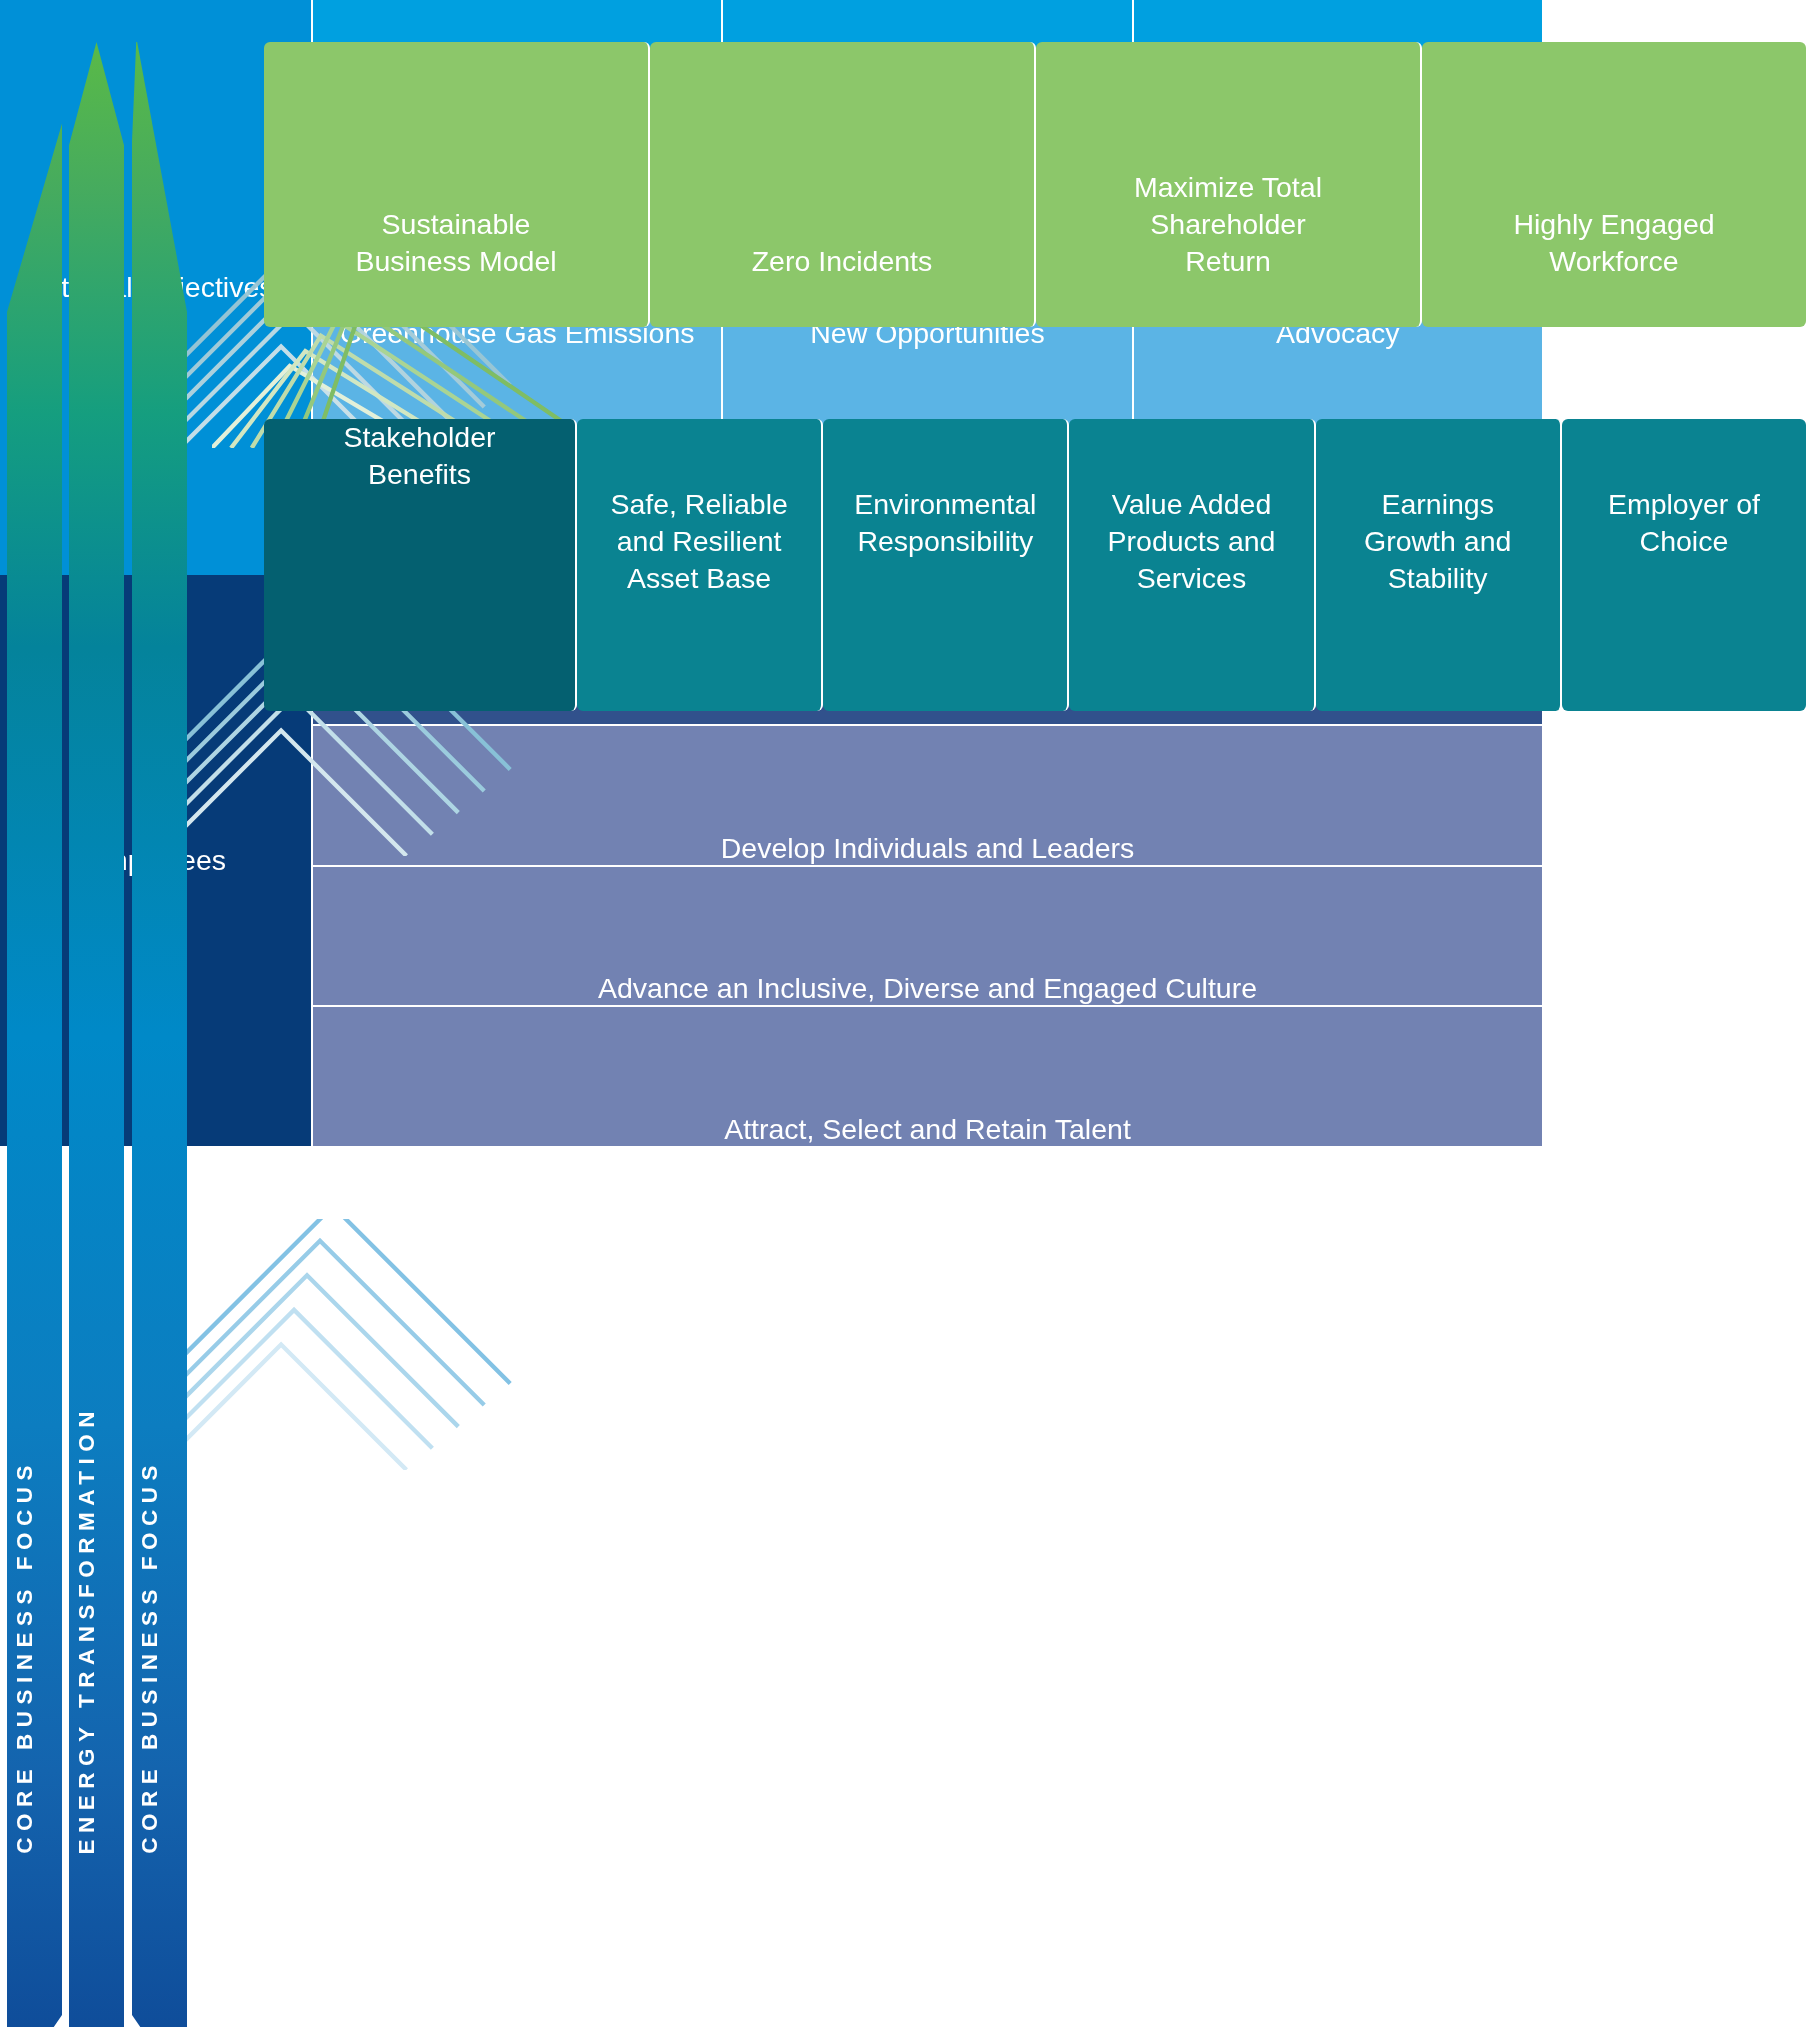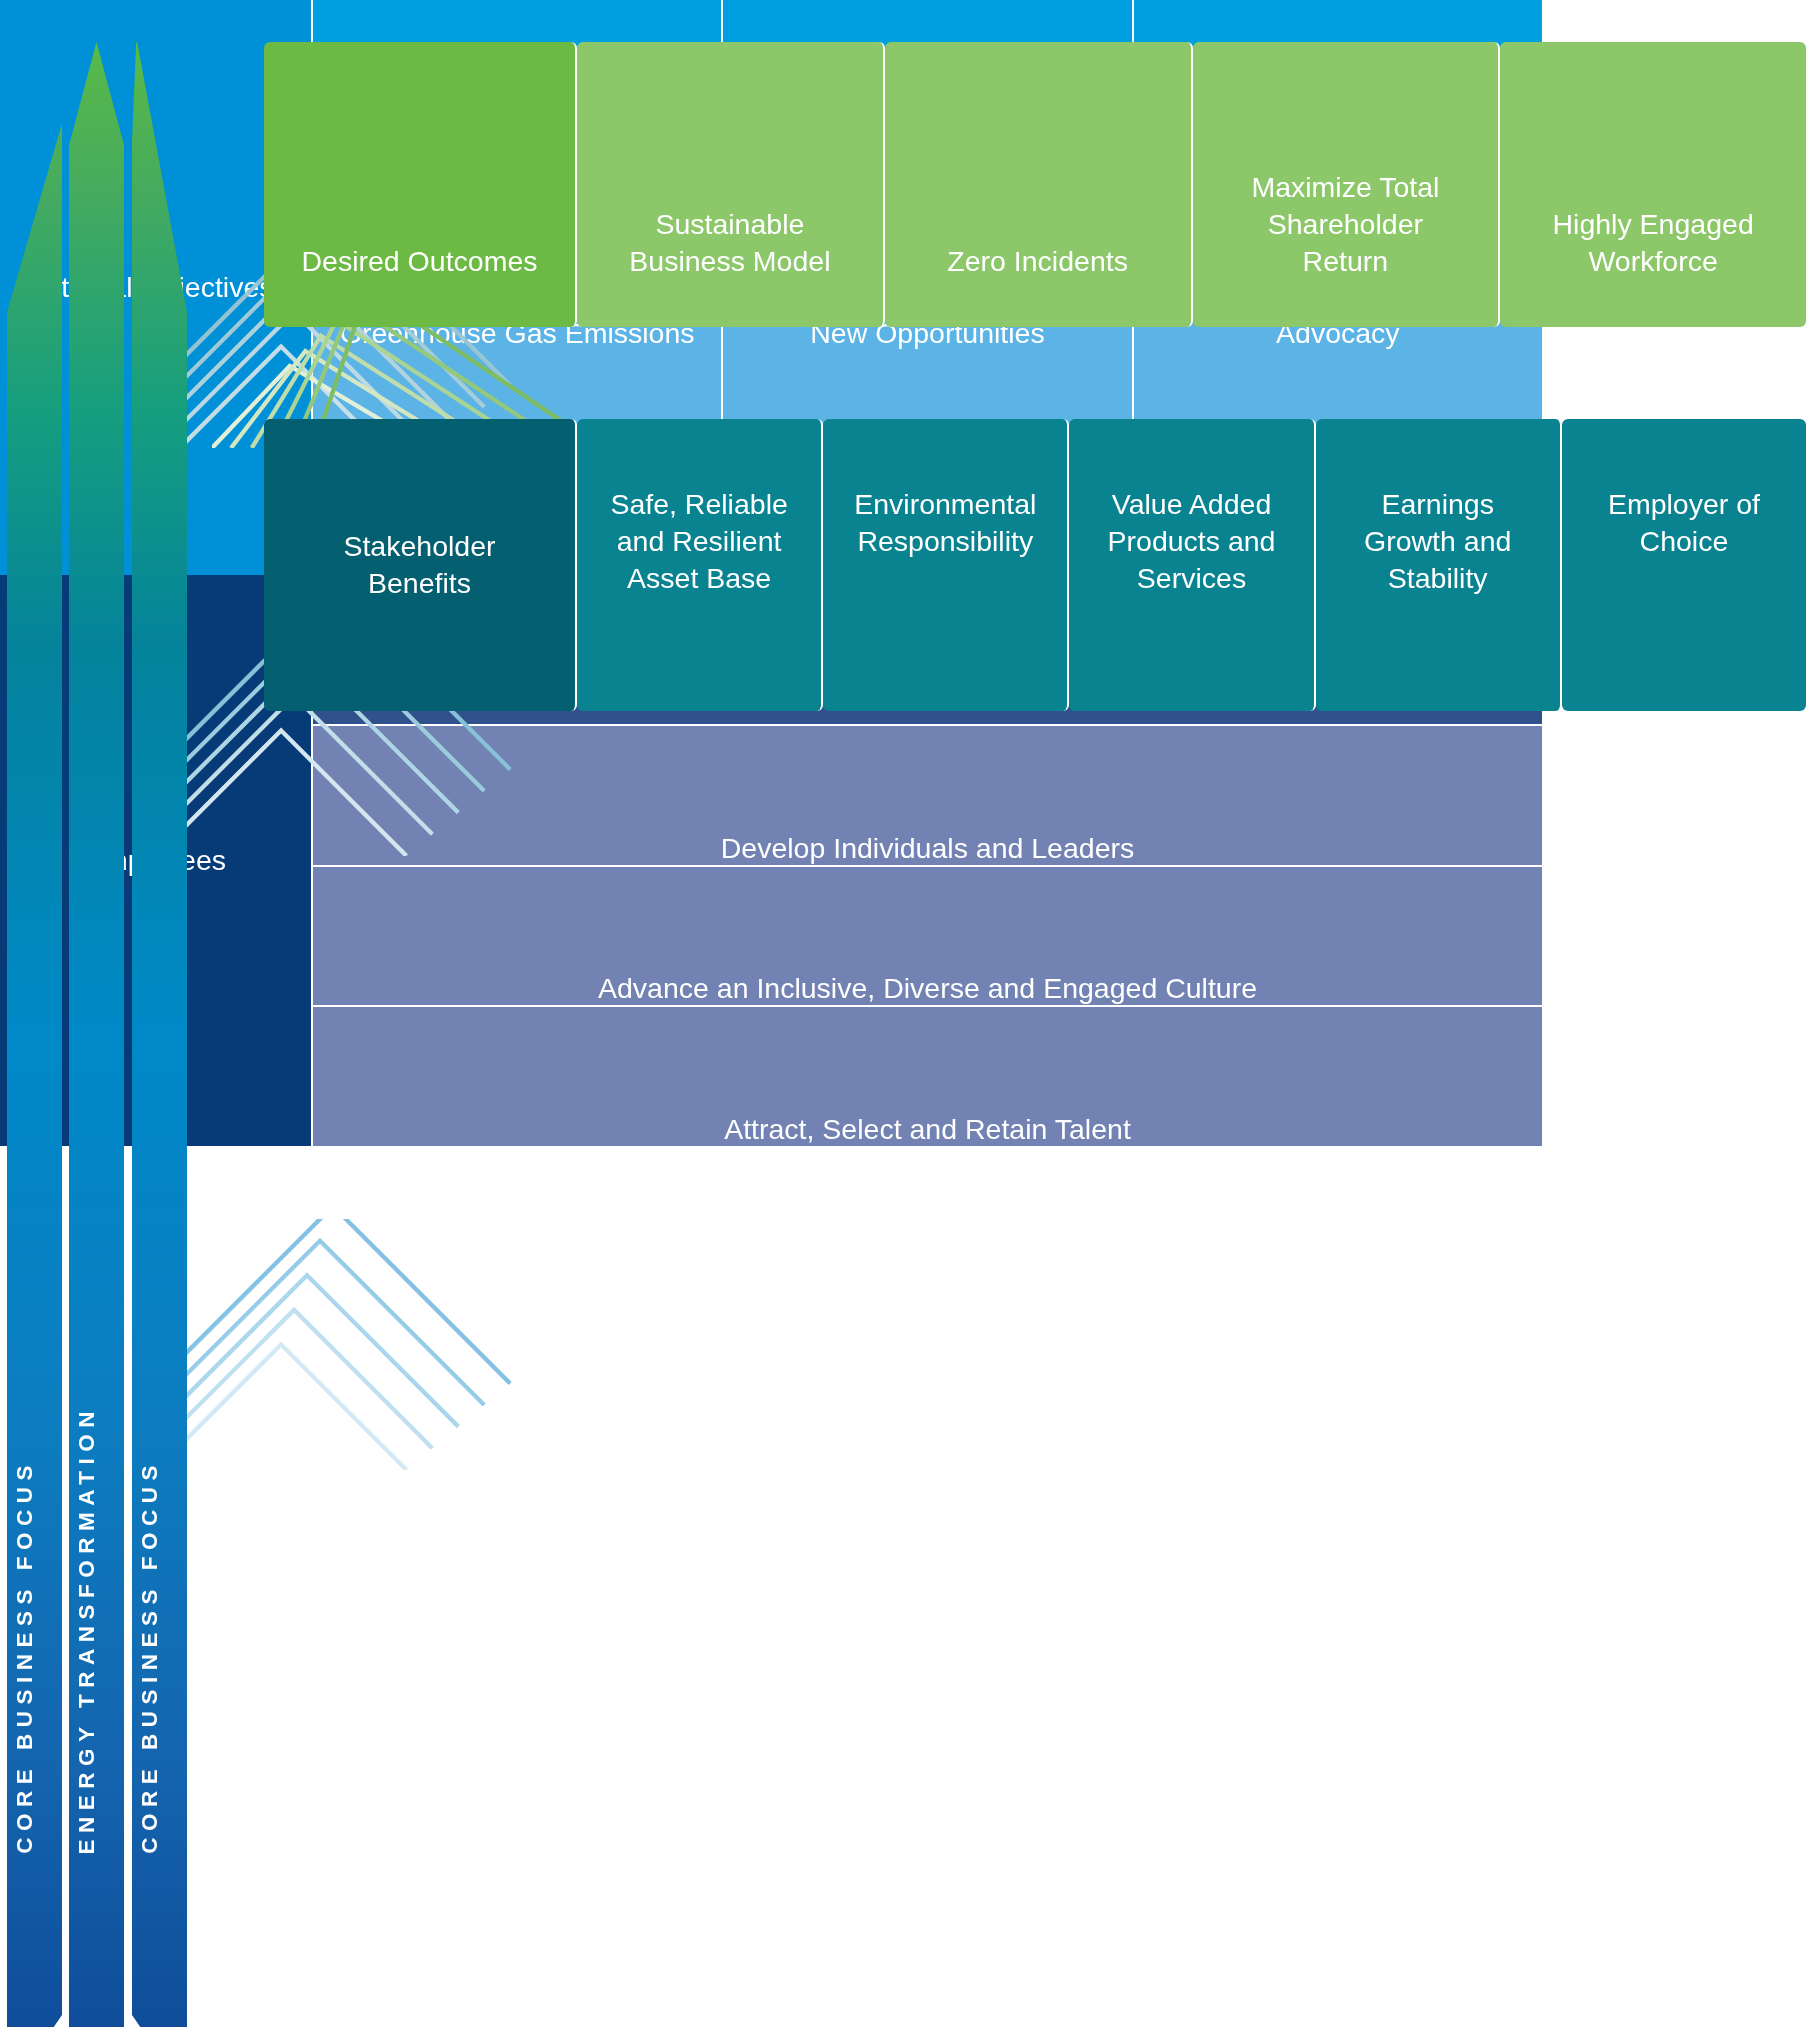--- a/index.html
+++ b/index.html
@@ -80,21 +80,21 @@
 
   
   #row-outcomes { left: 264px; top: 42px; width: 1542px; height: 285px; }
   #row-outcomes .cell { font-size: 28.5px; align-items: flex-end; padding-bottom: 47px; }
   #row-outcomes .cell.lead { background: #6cb944; width: 313px; }
   #row-outcomes .cell.item { background: #8cc76a; }
 
   
   #row-benefits { left: 264px; top: 419px; width: 1542px; height: 292px; }
   #row-benefits .cell { font-size: 28.5px; align-items: flex-start; padding-top: 67px; }
-  #row-benefits .cell.lead { background: #046070; width: 313px; align-items: center; padding-top: 0; }
+  #row-benefits .cell.lead { background: #046070; width: 313px; align-items: flex-start; padding-top: 0; }
   #row-benefits .cell.item { background: #0a8391; }
 
   
   #row-internal { left: 264px; top: 794px; width: 1542px; height: 575px; display: flex; }
   #internal-lead {
     width: 313px; background: #0090d7; color: #fff; font-size: 28.5px;
     display: flex; align-items: center; justify-content: center; text-align: center;
     border-right: 2.6px solid #ffffff;
   }
   #internal-grid { flex: 1; display: flex; flex-direction: column; }
@@ -189,23 +189,20 @@
   <div id="arrow-group">
     <div class="arrow-band a1"></div>
     <div class="arrow-band a2"></div>
     <div class="arrow-band a3"></div>
     <div class="arrow-label l1">CORE BUSINESS FOCUS</div>
     <div class="arrow-label l2">ENERGY TRANSFORMATION</div>
     <div class="arrow-label l3">CORE BUSINESS FOCUS</div>
   </div>
 
   <div class="band" id="row-outcomes">
-    <div class="cell lead" style="flex:0 0 313px;">
-      <span>Desired Outcomes</span>
-    </div>
     <div class="cell item" style="flex:1;">
       <span class="nl">Sustainable<br>Business Model</span>
     </div>
     <div class="cell item" style="flex:1;">
       <span class="nl">Zero Incidents</span>
     </div>
     <div class="cell item" style="flex:1;">
       <span class="nl">Maximize Total<br>Shareholder<br>Return</span>
     </div>
     <div class="cell item" style="flex:1;">

